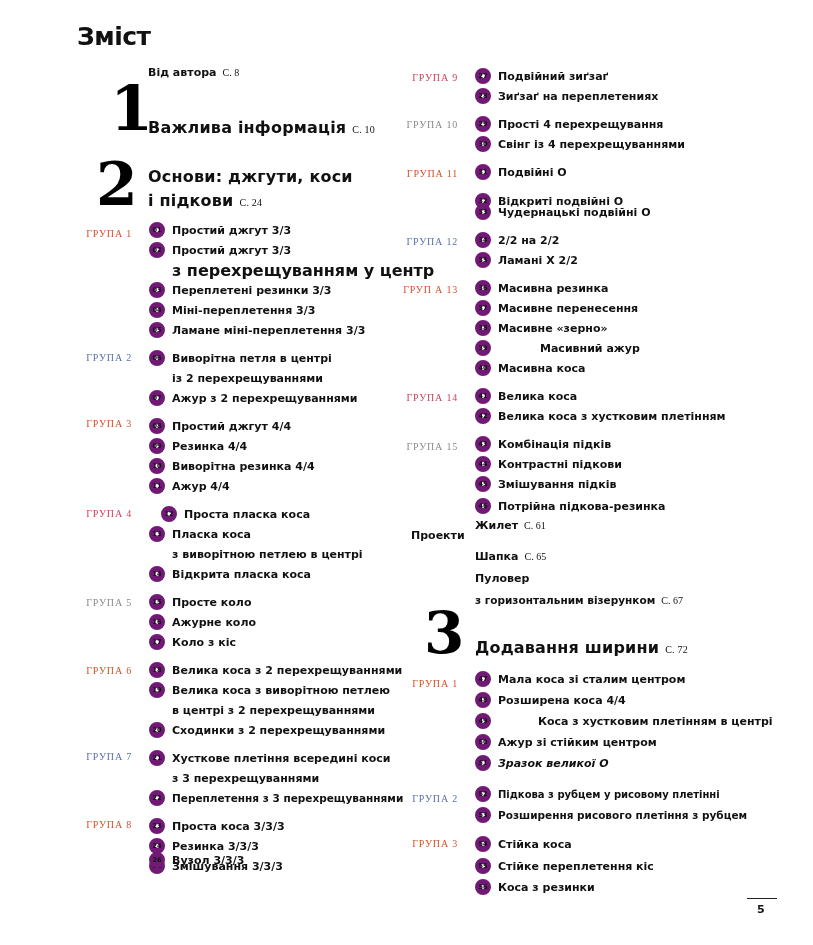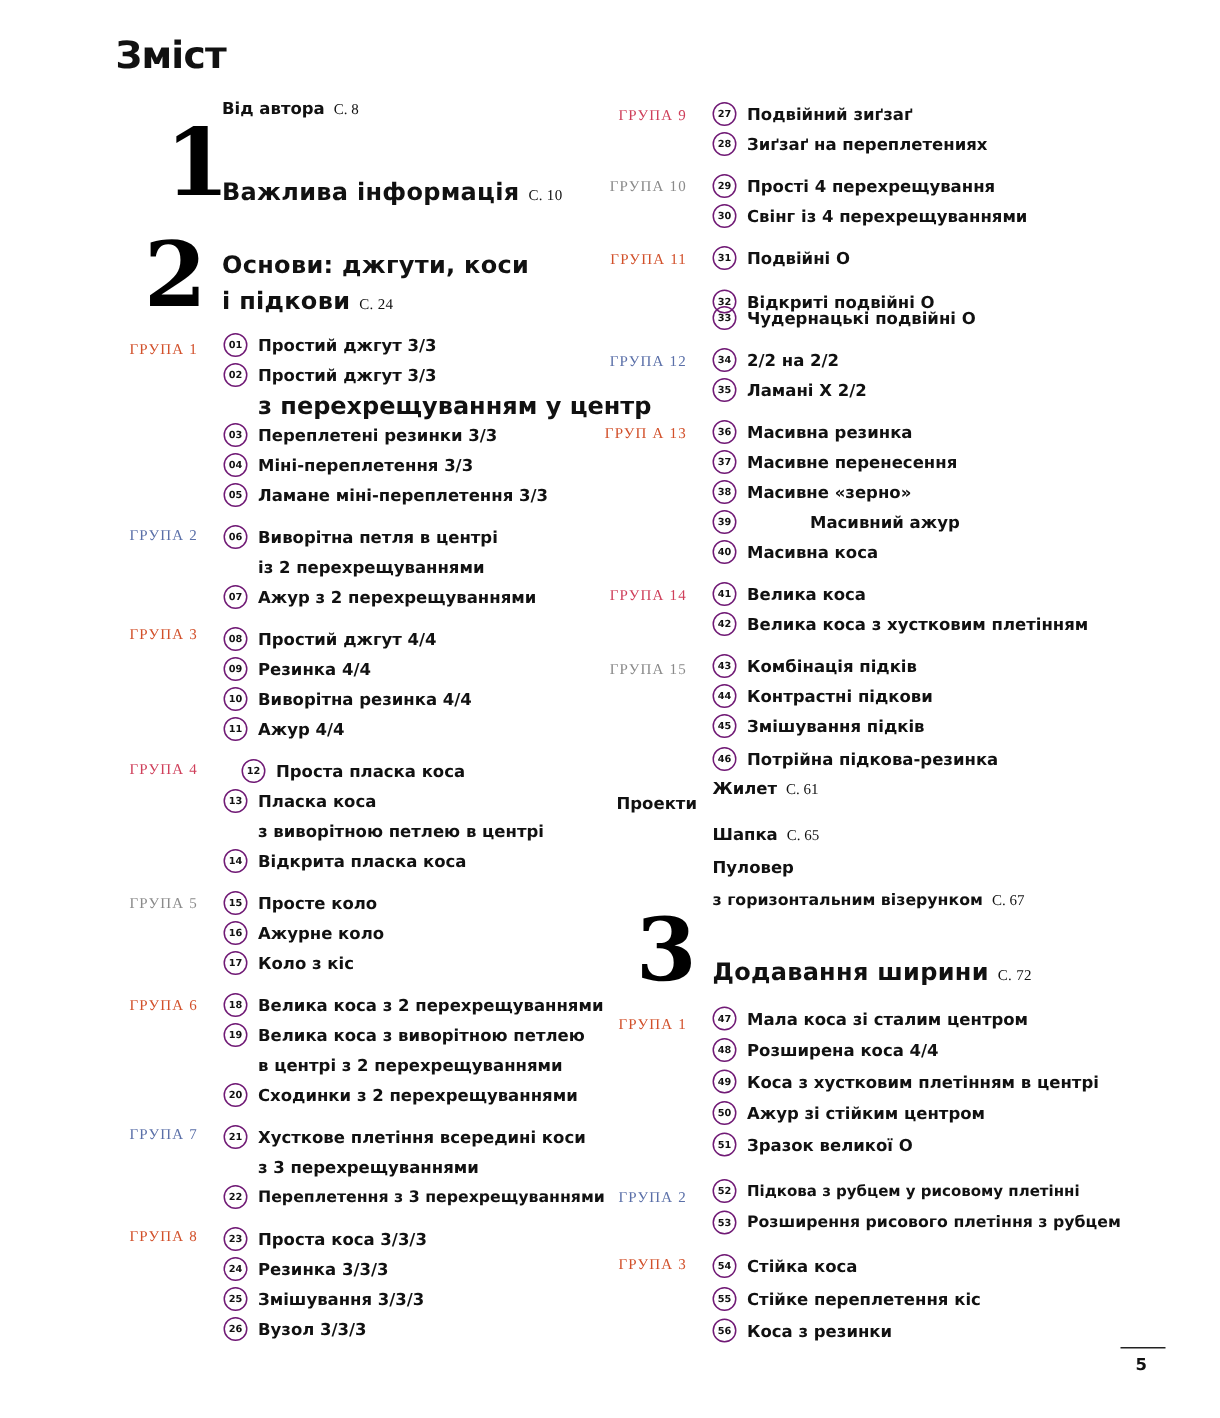--- a/index.html
+++ b/index.html
@@ -6,21 +6,21 @@
   body { width:813px; height:945px; position:relative; overflow:hidden;
          font-family:"DejaVu Sans", sans-serif; color:#111; }
   .abs { position:absolute; }
   .title { left:77px; top:22px; font-size:25px; font-weight:bold; letter-spacing:-0.5px; }
   .bignum { font-family:"DejaVu Serif", serif; font-weight:bold; color:#000; line-height:1; }
   .entry { font-size:11px; font-weight:bold; white-space:nowrap; }
   .pg { font-family:"Liberation Serif", serif; font-weight:normal; font-size:10px; margin-left:6px; }
   .chap { font-size:16px; font-weight:bold; white-space:nowrap; letter-spacing:0.2px; }
   .grp { font-family:"Liberation Serif", serif; font-size:10px; letter-spacing:0.8px; white-space:nowrap; text-align:right; width:60px; }
   .row { position:absolute; height:18px; display:flex; align-items:center; white-space:nowrap; }
-  .circ { width:16px; height:16px; border:1px solid #701a75; border-radius:50%; box-sizing:border-box;
+  .circ { width:16px; height:16px; border:6px solid #701a75; border-radius:50%; box-sizing:border-box;
           font-size:6.5px; font-weight:bold; display:flex; align-items:center; justify-content:center; margin-right:7px; flex:none; }
   .lbl { font-size:11px; font-weight:bold; }
   .cont { padding-left:23px; font-size:16px; }
   .pagefoot-line { left:747px; top:898px; width:30px; height:1px; background:#222; }
   .pagefoot { left:757px; top:903px; font-size:11px; font-weight:bold; }
 </style>
 </head>
 <body>
 
 <div class="abs title">Зміст</div>
@@ -152,21 +152,21 @@
     <span class="lbl">Проста коса 3/3/3</span>
   </div>
 <div class="row" style="left:149px;top:837px;">
     <span class="circ">24</span>
     <span class="lbl">Резинка 3/3/3</span>
   </div>
 <div class="row" style="left:149px;top:857px;">
     <span class="circ">25</span>
     <span class="lbl">Змішування 3/3/3</span>
   </div>
-<div class="row" style="left:149px;top:877px;">
+<div class="row" style="left:149px;top:851px;">
     <span class="circ">26</span>
     <span class="lbl">Вузол 3/3/3</span>
   </div>
 
 <div class="abs grp" style="left:398px;top:72px;color:#cf3f5a;">ГРУПА 9</div>
 <div class="row" style="left:475px;top:67px;">
     <span class="circ">27</span>
     <span class="lbl">Подвійний зиґзаґ</span>
   </div>
 <div class="row" style="left:475px;top:87px;">
@@ -269,29 +269,29 @@
 
 <div class="abs grp" style="left:398px;top:678px;color:#d2502a;">ГРУПА 1</div>
 <div class="row" style="left:475px;top:670px;">
     <span class="circ">47</span>
     <span class="lbl">Мала коса зі сталим центром</span>
   </div>
 <div class="row" style="left:475px;top:691px;">
     <span class="circ">48</span>
     <span class="lbl">Розширена коса 4/4</span>
   </div>
-<div class="row" style="left:475px;top:712px;">
+<div class="row" style="left:475px;top:712px;gap:40px;">
     <span class="circ">49</span>
     <span class="lbl">Коса з хустковим плетінням в центрі</span>
   </div>
 <div class="row" style="left:475px;top:733px;">
     <span class="circ">50</span>
     <span class="lbl">Ажур зі стійким центром</span>
   </div>
-<div class="row" style="left:475px;top:754px;">
+<div class="row" style="left:475px;top:754px;font-style:italic;">
     <span class="circ">51</span>
     <span class="lbl">Зразок великої О</span>
   </div>
 
 <div class="abs grp" style="left:398px;top:793px;color:#5a6fa8;">ГРУПА 2</div>
 <div class="row" style="left:475px;top:785px;">
     <span class="circ">52</span>
     <span class="lbl" style="font-size:10px;">Підкова з рубцем у рисовому плетінні</span>
   </div>
 <div class="row" style="left:475px;top:806px;">

